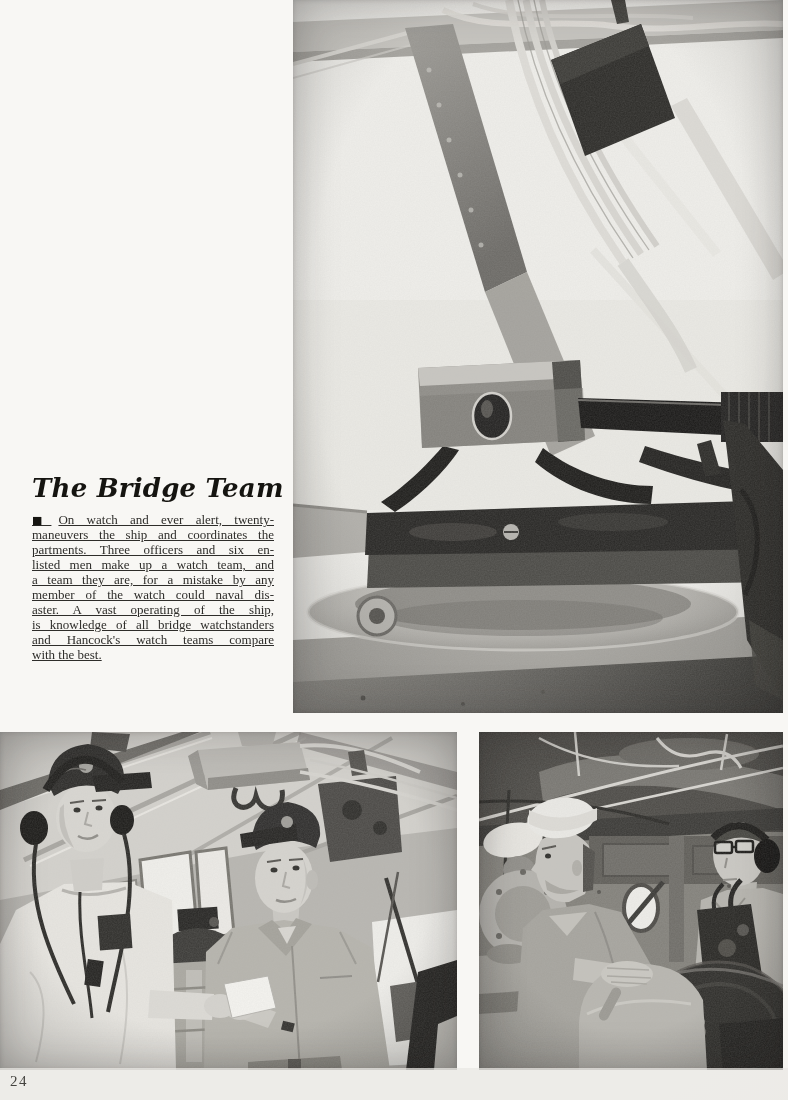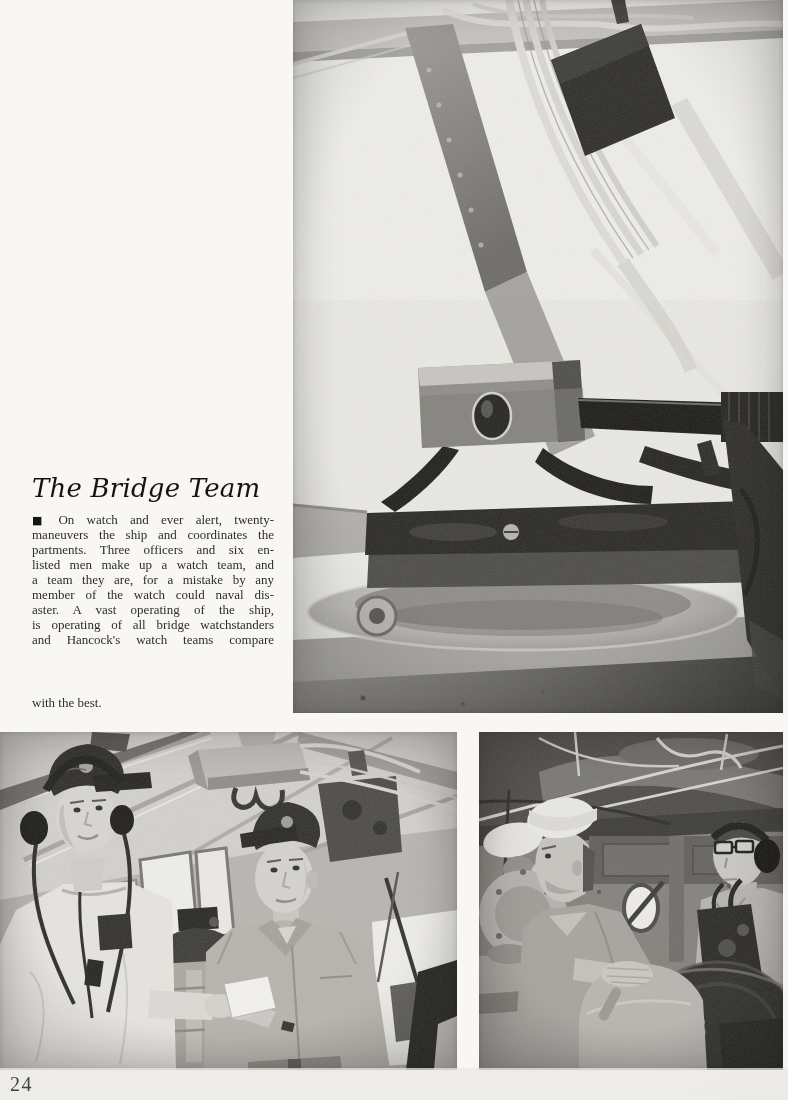--- a/index.html
+++ b/index.html
@@ -28,44 +28,45 @@
     box-shadow: inset 0 0 46px rgba(26,25,22,.26), inset 0 0 5px rgba(26,25,22,.16);
   }
   .photo-top { left: 293px; top: 0;     width: 490px; height: 713px; }
   .photo-bl  { left: 0;     top: 732px; width: 457px; height: 338px; }
   .photo-br  { left: 479px; top: 732px; width: 304px; height: 338px; }
 
   .article { position: absolute; left: 32px; top: 474px; width: 242px; }
   .article h1 {
     margin: 0 0 9px 0;
     font-family: "DejaVu Serif", serif;
-    font-style: italic; font-weight: 400;
+    font-style: italic; font-weight: 700;
     font-size: 26px; line-height: 29px;
     letter-spacing: 0.2px;
     color: #151410;
     white-space: nowrap;
   }
   .body-text { color: #2e2d2a; font-size: 13px; line-height: 15px; }
   .jline {
     height: 15px;
     text-align: justify;
     -moz-text-align-last: justify;
     text-align-last: justify;
     white-space: nowrap;
-  }
-  .jline.last { text-align-last: left; margin-top: 48px; -moz-text-align-last: left; }
+    text-decoration: underline;
+  }
+  .jline.last { text-align-last: left; -moz-text-align-last: left; }
   .marker {
     font-family: "DejaVu Sans", sans-serif;
     font-size: 11px;
     color: #161511;
     margin-right: 7px;
   }
   .page-number {
     position: absolute; left: 10px; top: 1073px;
-    font-size: 20px; letter-spacing: 1.5px; color: #44433f;
+    font-size: 15px; letter-spacing: 1.5px; color: #44433f;
   }
 </style>
 </head>
 <body>
 
 <div class="page">
 
   <figure class="photo photo-top">
     <svg viewBox="0 0 490 713" preserveAspectRatio="none">
       <defs>
@@ -201,21 +202,21 @@
   <section class="article">
     <h1>The Bridge Team</h1>
     <div class="body-text">
       <div class="jline"><span class="marker">■</span><span>On watch and ever alert, twenty-</span></div>
       <div class="jline">maneuvers the ship and coordinates the</div>
       <div class="jline">partments. Three officers and six en-</div>
       <div class="jline">listed men make up a watch team, and</div>
       <div class="jline">a team they are, for a mistake by any</div>
       <div class="jline">member of the watch could naval dis-</div>
       <div class="jline">aster. A vast operating of the ship,</div>
-      <div class="jline">is operating of all bridge watchstanders</div>
+      <div class="jline">is knowledge of all bridge watchstanders</div>
       <div class="jline">and Hancock's watch teams compare</div>
       <div class="jline last">with the best.</div>
     </div>
   </section>
 
   <figure class="photo photo-bl">
     <svg viewBox="0 0 457 338" preserveAspectRatio="none">
       <defs>
         <radialGradient id="vigL" cx="0.5" cy="0.45" r="0.75">
           <stop offset="0.6" stop-color="rgba(25,25,22,0)"></stop>

